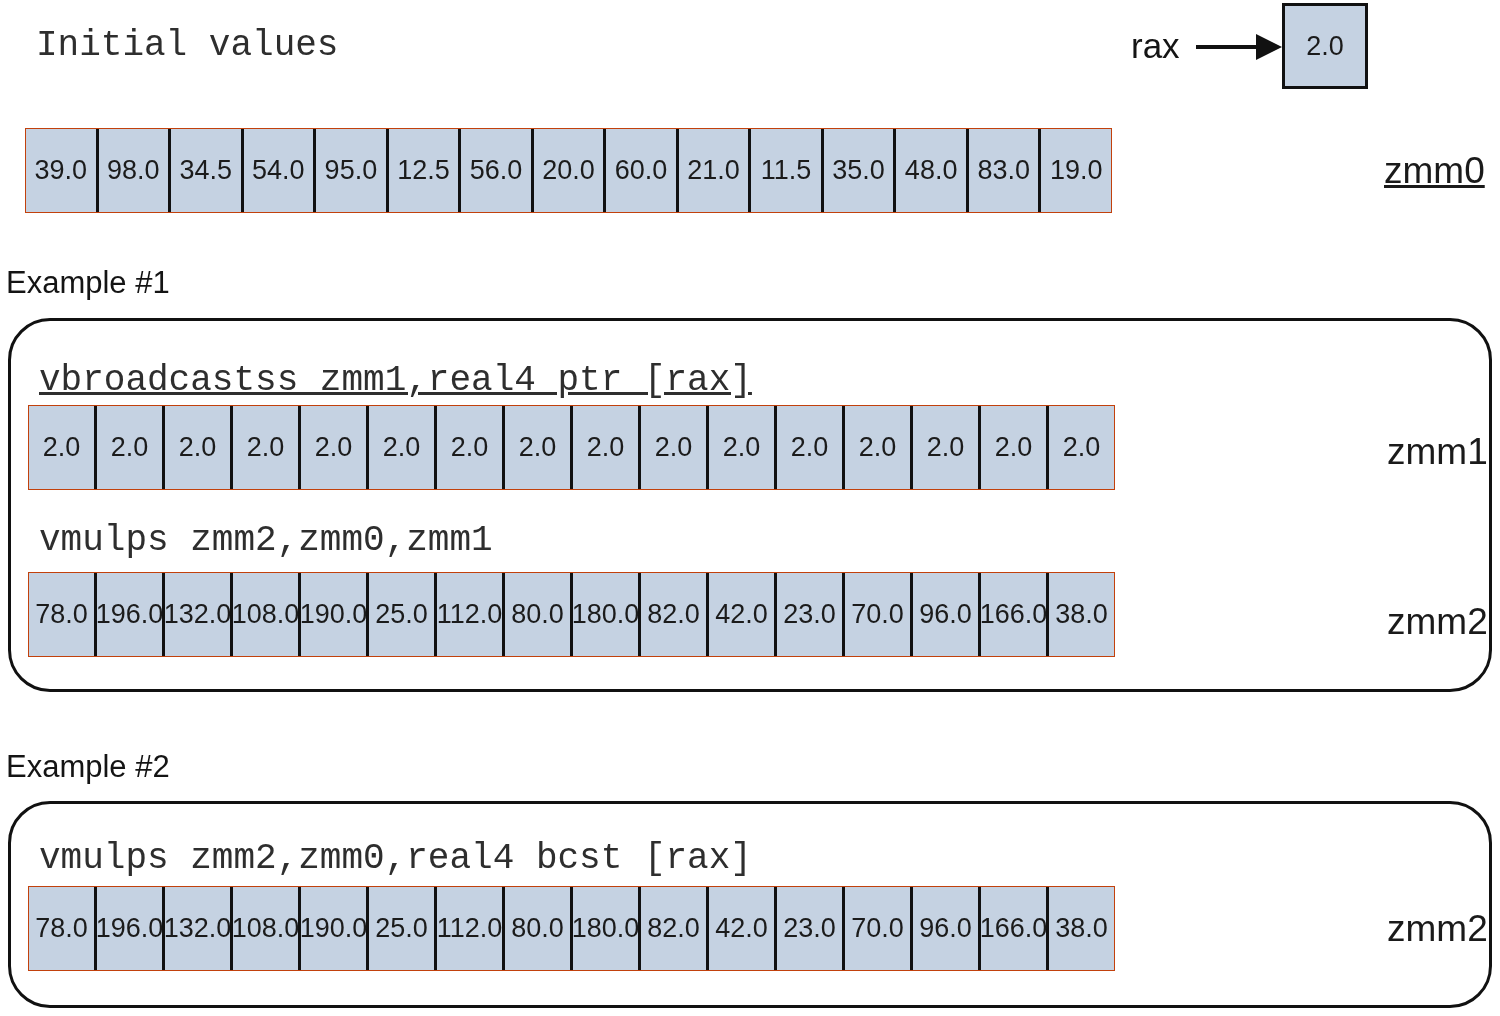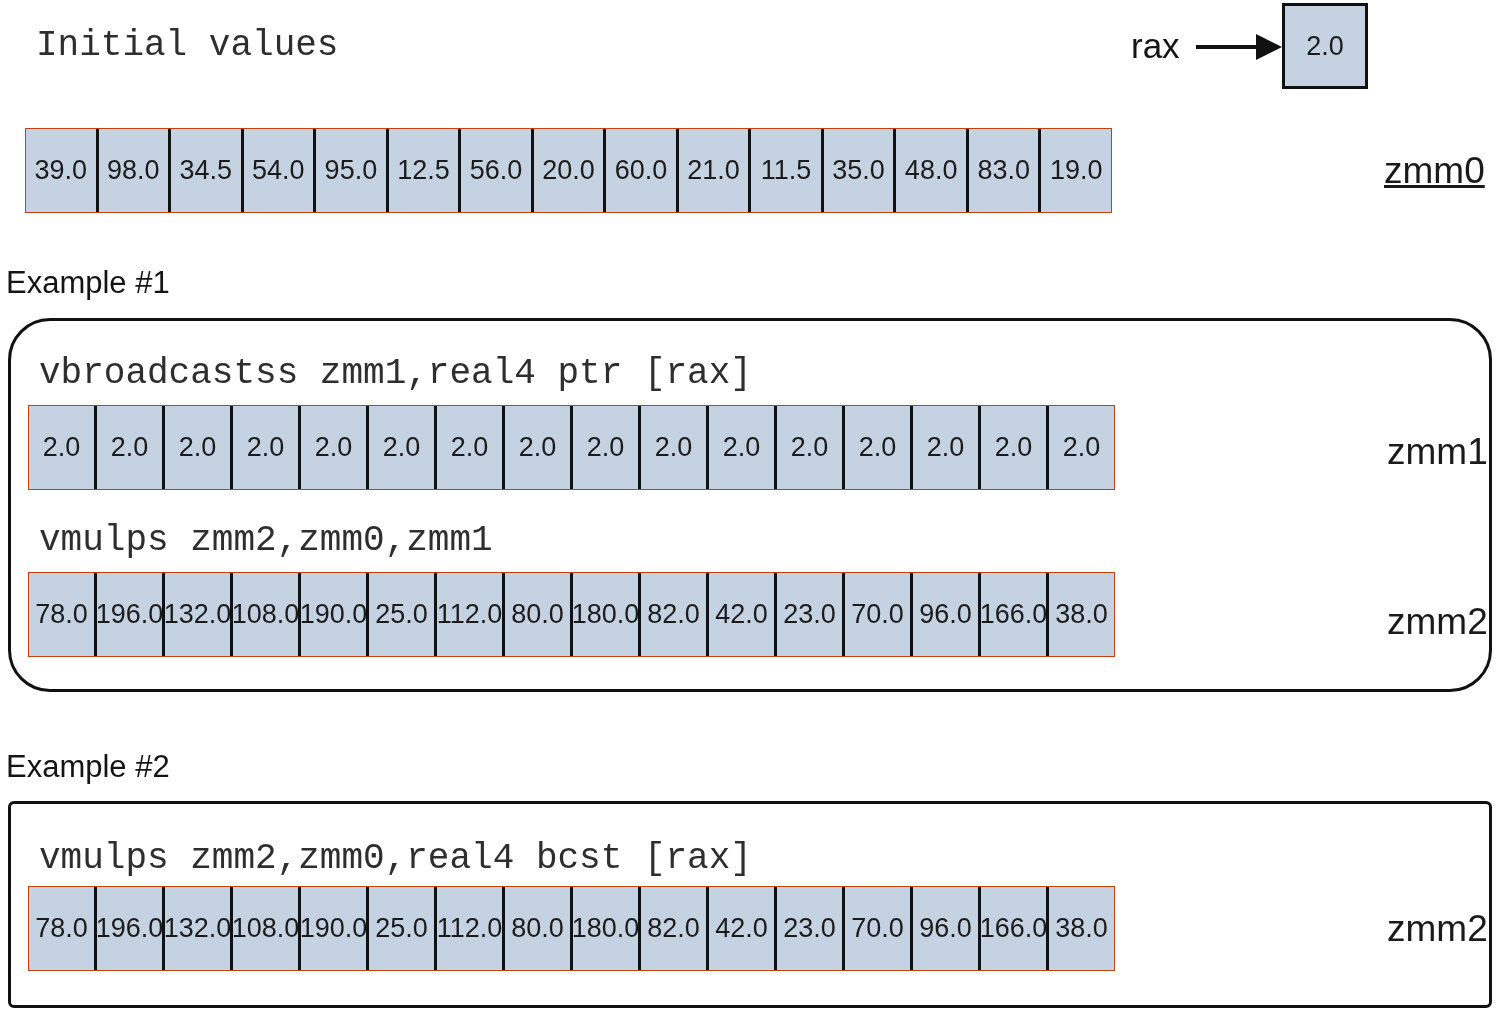--- a/index.html
+++ b/index.html
@@ -119,21 +119,21 @@
       <div class="cell">48.0</div>
       <div class="cell">83.0</div>
       <div class="cell">19.0</div>
     </div>
   <div class="abs reg-label" style="left:1384px; top:128px;text-decoration:underline;">zmm0</div>
 
   <div class="abs heading" style="left:6px; top:266px;">Example #1</div>
 
   <div class="abs group-box" style="left:8px; top:318px; width:1484px; height:374px;">
 
-    <div class="abs mono-text" style="left:28px; top:33px;">vbroadcastss zmm1,real4 ptr [rax]</div>
+    <div class="abs mono-text" style="left:28px; top:40px;text-decoration:underline;">vbroadcastss zmm1,real4 ptr [rax]</div>
 
     <div class="abs reg-row" style="left:17px; top:84px;">
         <div class="cell">2.0</div>
         <div class="cell">2.0</div>
         <div class="cell">2.0</div>
         <div class="cell">2.0</div>
         <div class="cell">2.0</div>
         <div class="cell">2.0</div>
         <div class="cell">2.0</div>
         <div class="cell">2.0</div>
@@ -166,21 +166,21 @@
         <div class="cell">70.0</div>
         <div class="cell">96.0</div>
         <div class="cell">166.0</div>
         <div class="cell">38.0</div>
       </div>
     <div class="abs reg-label" style="left:1376px; top:258px;">zmm2</div>
   </div>
 
   <div class="abs heading" style="left:6px; top:750px;">Example #2</div>
 
-  <div class="abs group-box" style="left:8px; top:801px; width:1484px; height:207px;border-radius:6px;">
+  <div class="abs group-box" style="left:8px; top:801px; width:1484px; height:207px;">
 
     <div class="abs mono-text" style="left:28px; top:35px;">vmulps zmm2,zmm0,real4 bcst [rax]</div>
 
     <div class="abs reg-row" style="left:17px; top:82px;">
         <div class="cell">78.0</div>
         <div class="cell">196.0</div>
         <div class="cell">132.0</div>
         <div class="cell">108.0</div>
         <div class="cell">190.0</div>
         <div class="cell">25.0</div>

